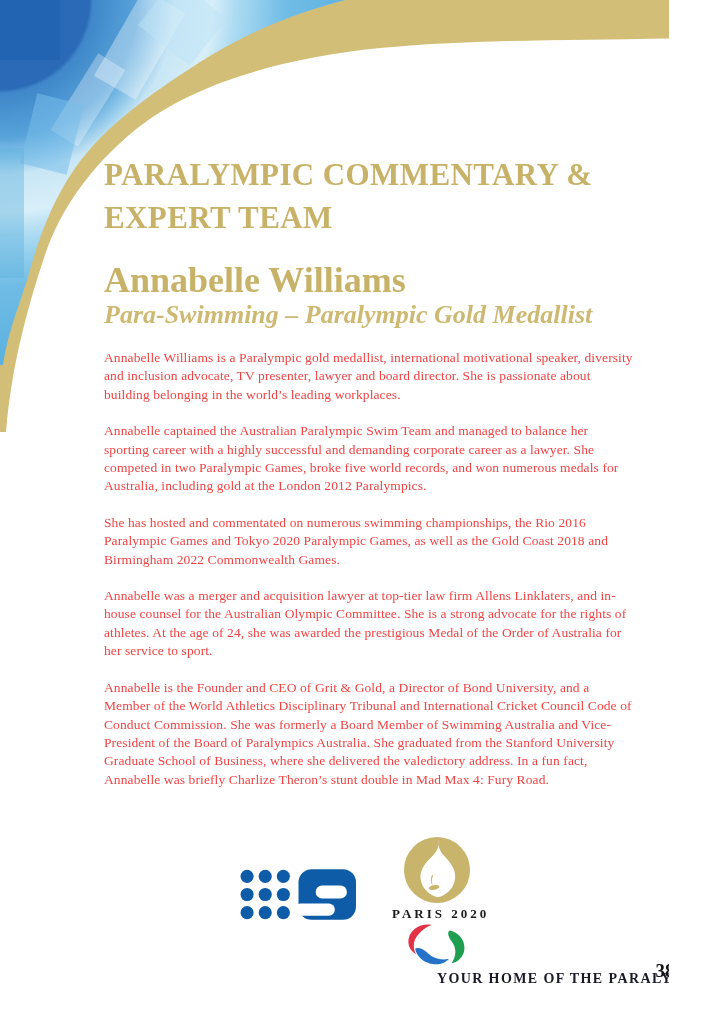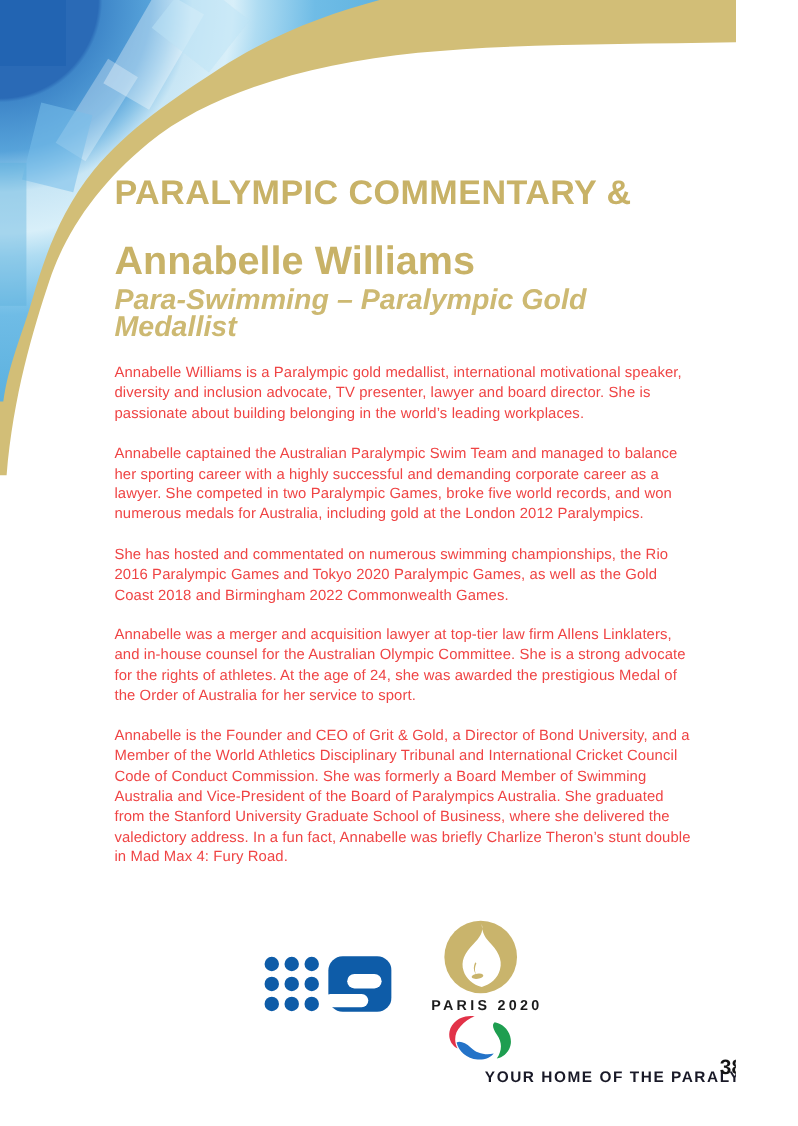--- a/index.html
+++ b/index.html
@@ -1,21 +1,21 @@
 <!DOCTYPE html>
 <html><head>
 <meta charset="utf-8">
 <style>
   html,body{margin:0;padding:0;background:#ffffff;}
   .page{
     position:relative;
     width:669px;height:1024px;
     background:#ffffff;
     overflow:hidden;
-    font-family:Liberation Sans, sans-serif;
+    font-family:Liberation Serif, serif;
   }
   .deco{position:absolute;top:0;left:0;}
   .content{
     position:absolute;left:104px;top:153px;width:530px;
   }
   .title{
     color:#C8B267;
     font-size:31px;line-height:43px;font-weight:bold;
     letter-spacing:0.4px;
   }
@@ -90,20 +90,21 @@
       <rect x="150" y="-10" width="66" height="60" fill="#BEE4F6" opacity="0.50" transform="rotate(38 180 20)"></rect>
       <rect x="28" y="98" width="48" height="72" fill="#78BEE9" opacity="0.55" transform="rotate(14 52 134)"></rect>
       <rect x="-6" y="148" width="30" height="130" fill="#5AAEDC" opacity="0.40"></rect>
       <rect x="-10" y="-10" width="70" height="70" fill="#1C5FAE" opacity="0.55"></rect>
     </g>
   </svg>
 
   <div class="content">
     <div class="title">
       <span style="display:block">PARALYMPIC COMMENTARY &amp;</span>
+      <span style="display:block">EXPERT TEAM</span>
     </div>
     <div class="person-name">Annabelle Williams</div>
     <div class="person-role">Para-Swimming – Paralympic Gold Medallist</div>
     <div class="bio">
       <p>Annabelle Williams is a Paralympic gold medallist, international motivational speaker, diversity and inclusion advocate, TV presenter, lawyer and board director. She is passionate about building belonging in the world’s leading workplaces.</p>
       <p>Annabelle captained the Australian Paralympic Swim Team and managed to balance her sporting career with a highly successful and demanding corporate career as a lawyer. She competed in two Paralympic Games, broke five world records, and won numerous medals for Australia, including gold at the London 2012 Paralympics.</p>
       <p>She has hosted and commentated on numerous swimming championships, the Rio 2016 Paralympic Games and Tokyo 2020 Paralympic Games, as well as the Gold Coast 2018 and Birmingham 2022 Commonwealth Games.</p>
       <p>Annabelle was a merger and acquisition lawyer at top-tier law firm Allens Linklaters, and in-house counsel for the Australian Olympic Committee. She is a strong advocate for the rights of athletes. At the age of 24, she was awarded the prestigious Medal of the Order of Australia for her service to sport.</p>
       <p>Annabelle is the Founder and CEO of Grit &amp; Gold, a Director of Bond University, and a Member of the World Athletics Disciplinary Tribunal and International Cricket Council Code of Conduct Commission. She was formerly a Board Member of Swimming Australia and Vice-President of the Board of Paralympics Australia. She graduated from the Stanford University Graduate School of Business, where she delivered the valedictory address. In a fun fact, Annabelle was briefly Charlize Theron’s stunt double in Mad Max 4: Fury Road.</p>
     </div>

